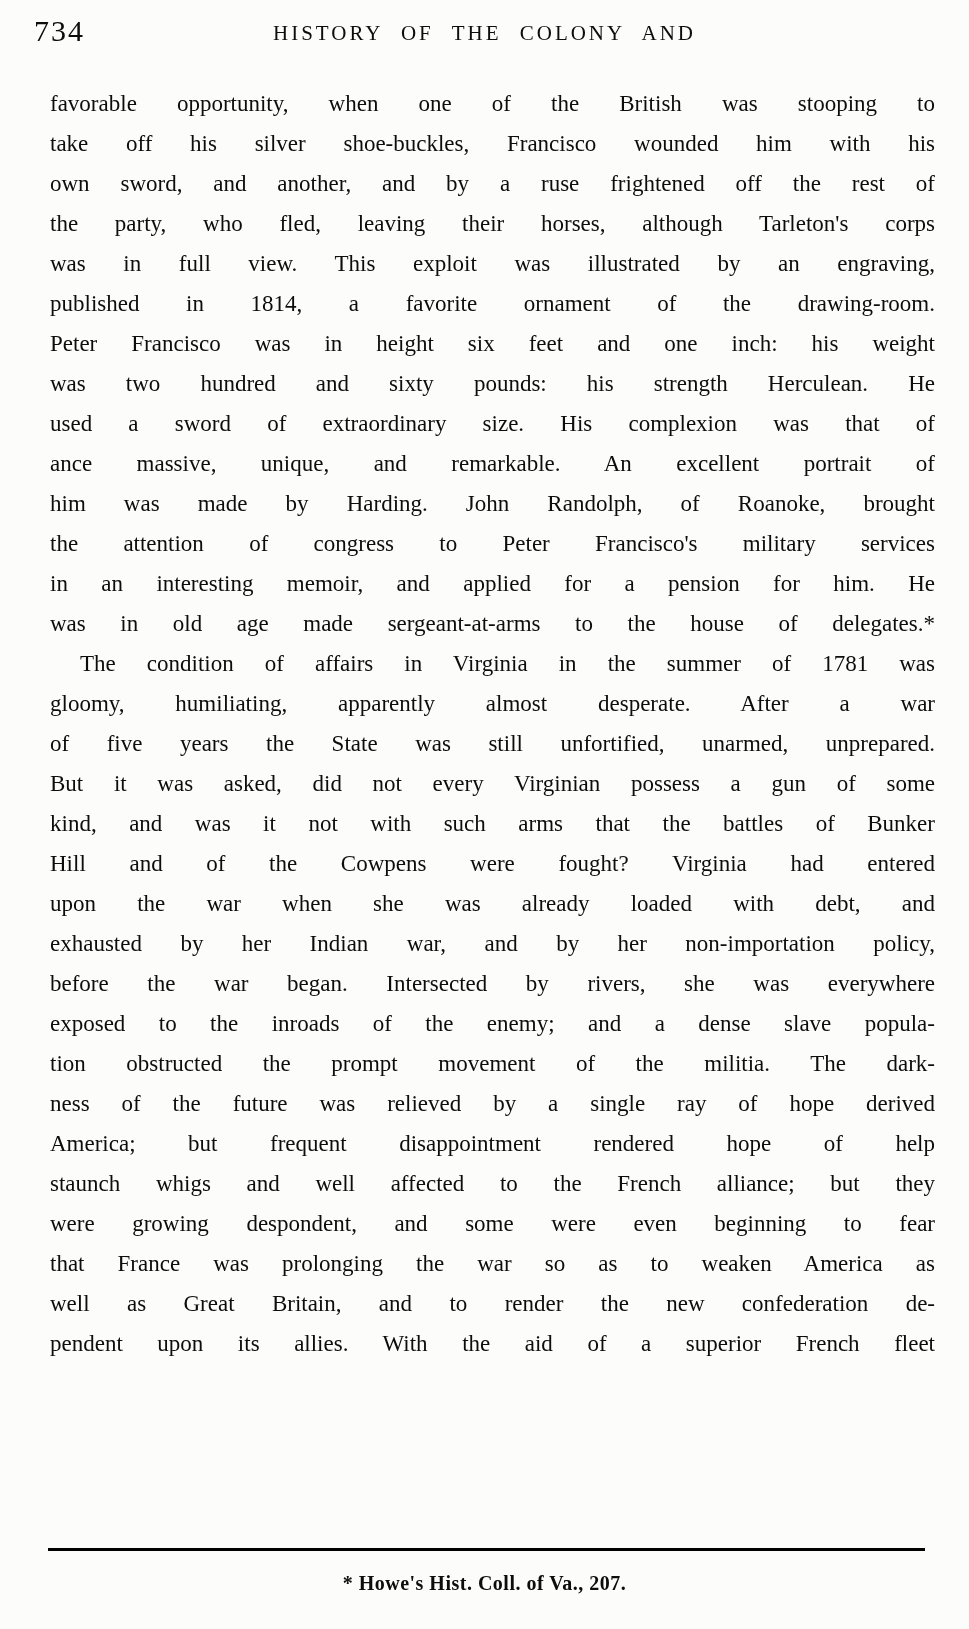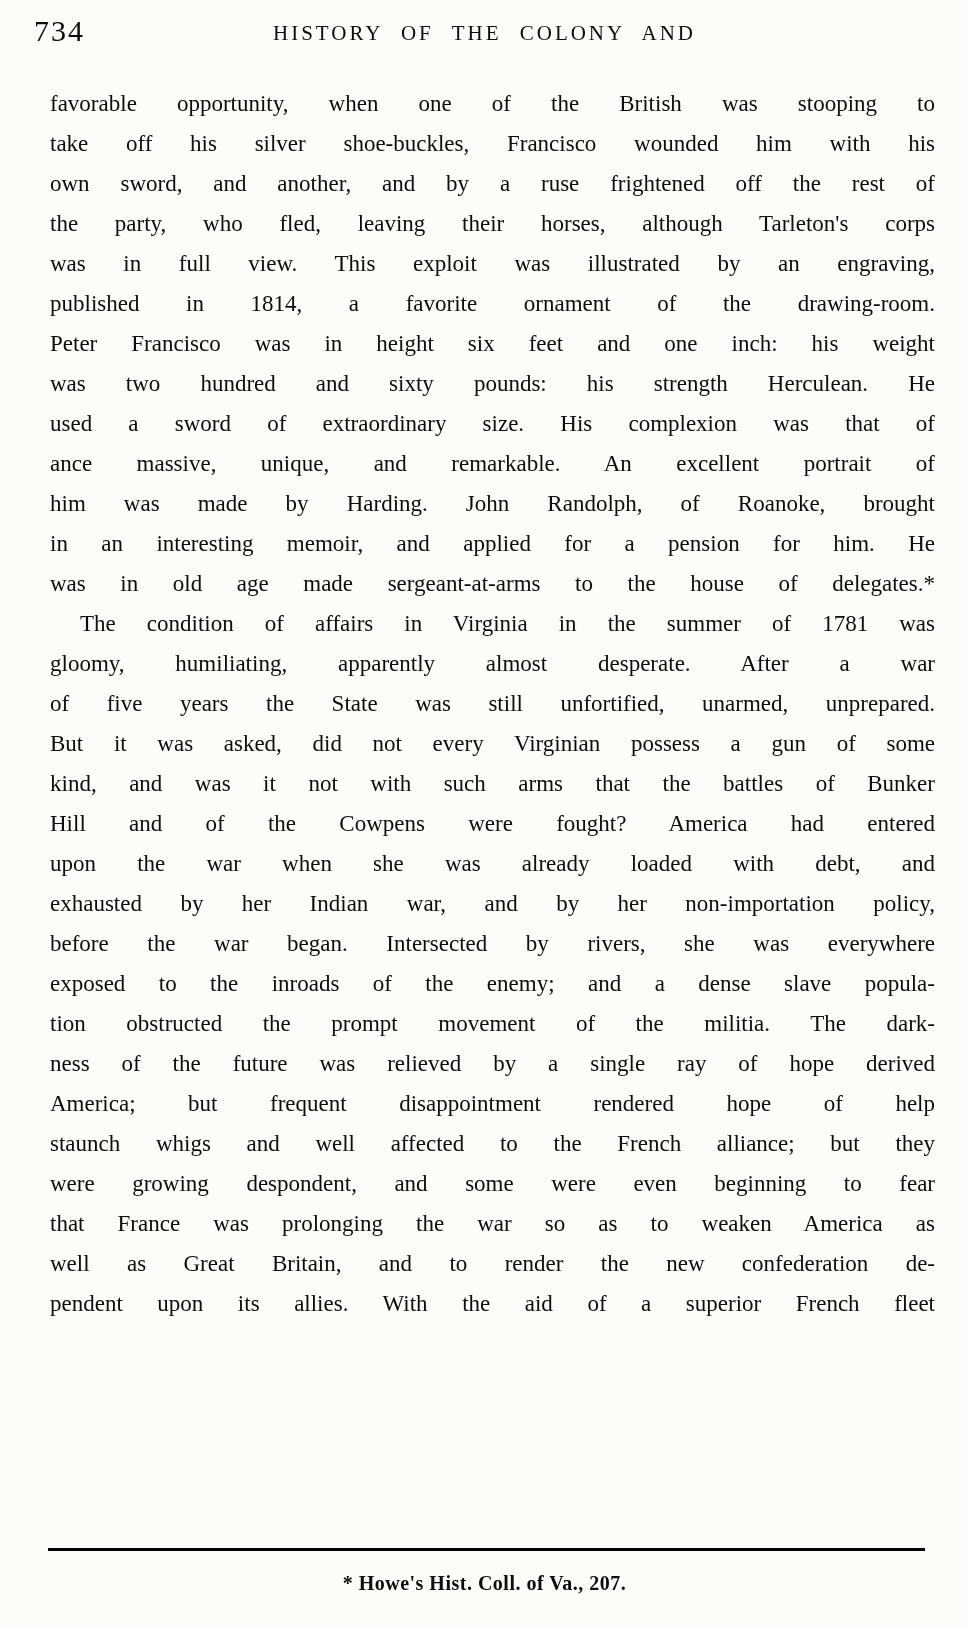--- a/index.html
+++ b/index.html
@@ -69,31 +69,32 @@
       <div class="line">take off his silver shoe-buckles, Francisco wounded him with his</div>
       <div class="line">own sword, and another, and by a ruse frightened off the rest of</div>
       <div class="line">the party, who fled, leaving their horses, although Tarleton's corps</div>
       <div class="line">was in full view.  This exploit was illustrated by an engraving,</div>
       <div class="line">published in 1814, a favorite ornament of the drawing-room.</div>
       <div class="line">Peter Francisco was in height six feet and one inch: his weight</div>
       <div class="line">was two hundred and sixty pounds: his strength Herculean.  He</div>
       <div class="line">used a sword of extraordinary size.  His complexion was that of</div>
       <div class="line">ance massive, unique, and remarkable.  An excellent portrait of</div>
       <div class="line">him was made by Harding.  John Randolph, of Roanoke, brought</div>
+      <div class="line">the attention of congress to Peter Francisco's military services</div>
       <div class="line">in an interesting memoir, and applied for a pension for him.  He</div>
       <div class="line">was in old age made sergeant-at-arms to the house of delegates.*</div>
     </div>
 
     <div class="para">
       <div class="line indent">The condition of affairs in Virginia in the summer of 1781 was</div>
       <div class="line">gloomy, humiliating, apparently almost desperate.  After a war</div>
       <div class="line">of five years the State was still unfortified, unarmed, unprepared.</div>
       <div class="line">But it was asked, did not every Virginian possess a gun of some</div>
       <div class="line">kind, and was it not with such arms that the battles of Bunker</div>
-      <div class="line">Hill and of the Cowpens were fought?  America had entered</div>
+      <div class="line">Hill and of the Cowpens were fought?  Virginia had entered</div>
       <div class="line">upon the war when she was already loaded with debt, and</div>
       <div class="line">exhausted by her Indian war, and by her non-importation policy,</div>
       <div class="line">before the war began.  Intersected by rivers, she was everywhere</div>
       <div class="line">exposed to the inroads of the enemy; and a dense slave popula-</div>
       <div class="line">tion obstructed the prompt movement of the militia.  The dark-</div>
       <div class="line">ness of the future was relieved by a single ray of hope derived</div>
       <div class="line">America; but frequent disappointment rendered hope of help</div>
       <div class="line">staunch whigs and well affected to the French alliance; but they</div>
       <div class="line">were growing despondent, and some were even beginning to fear</div>
       <div class="line">that France was prolonging the war so as to weaken America as</div>

